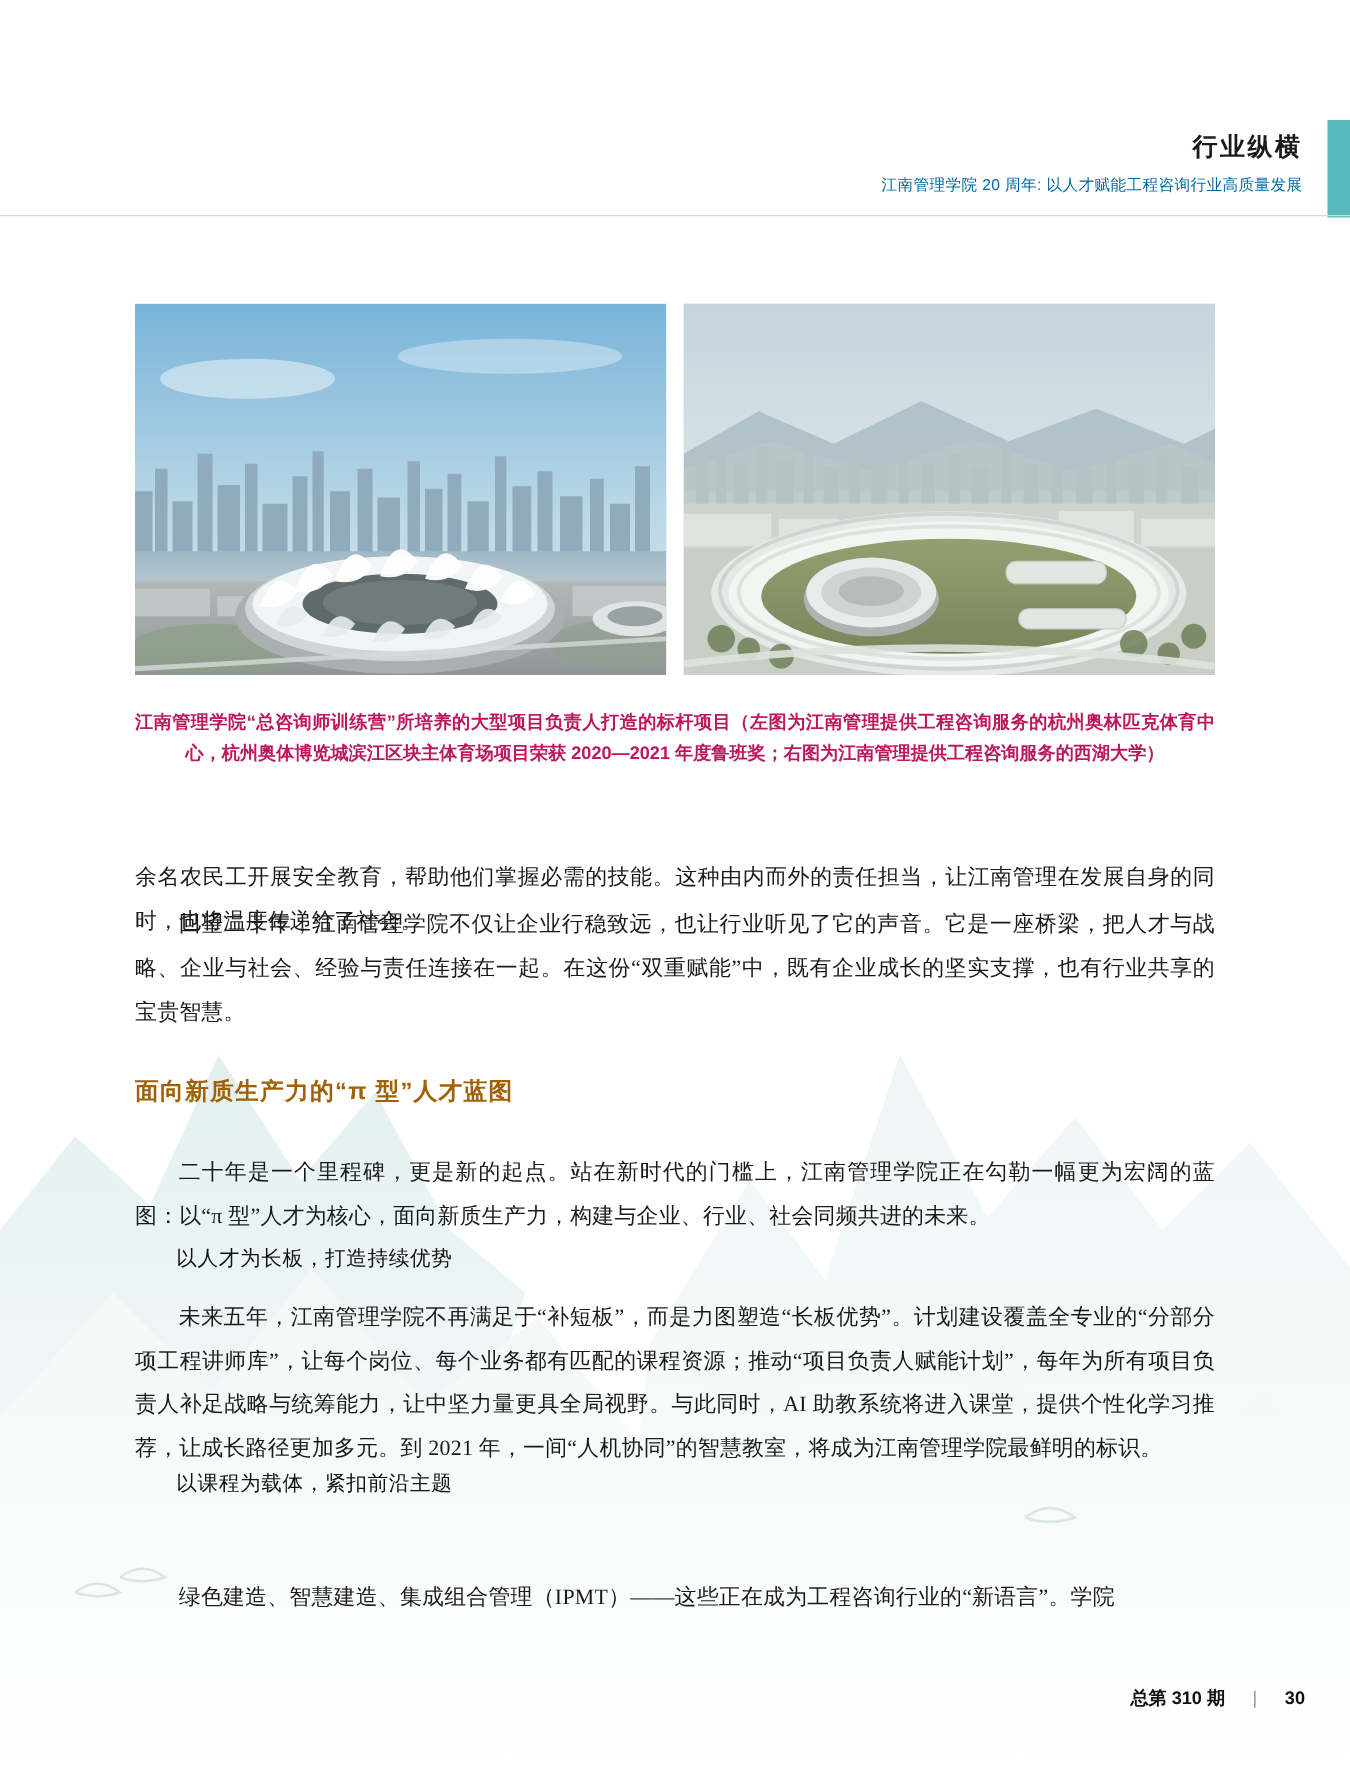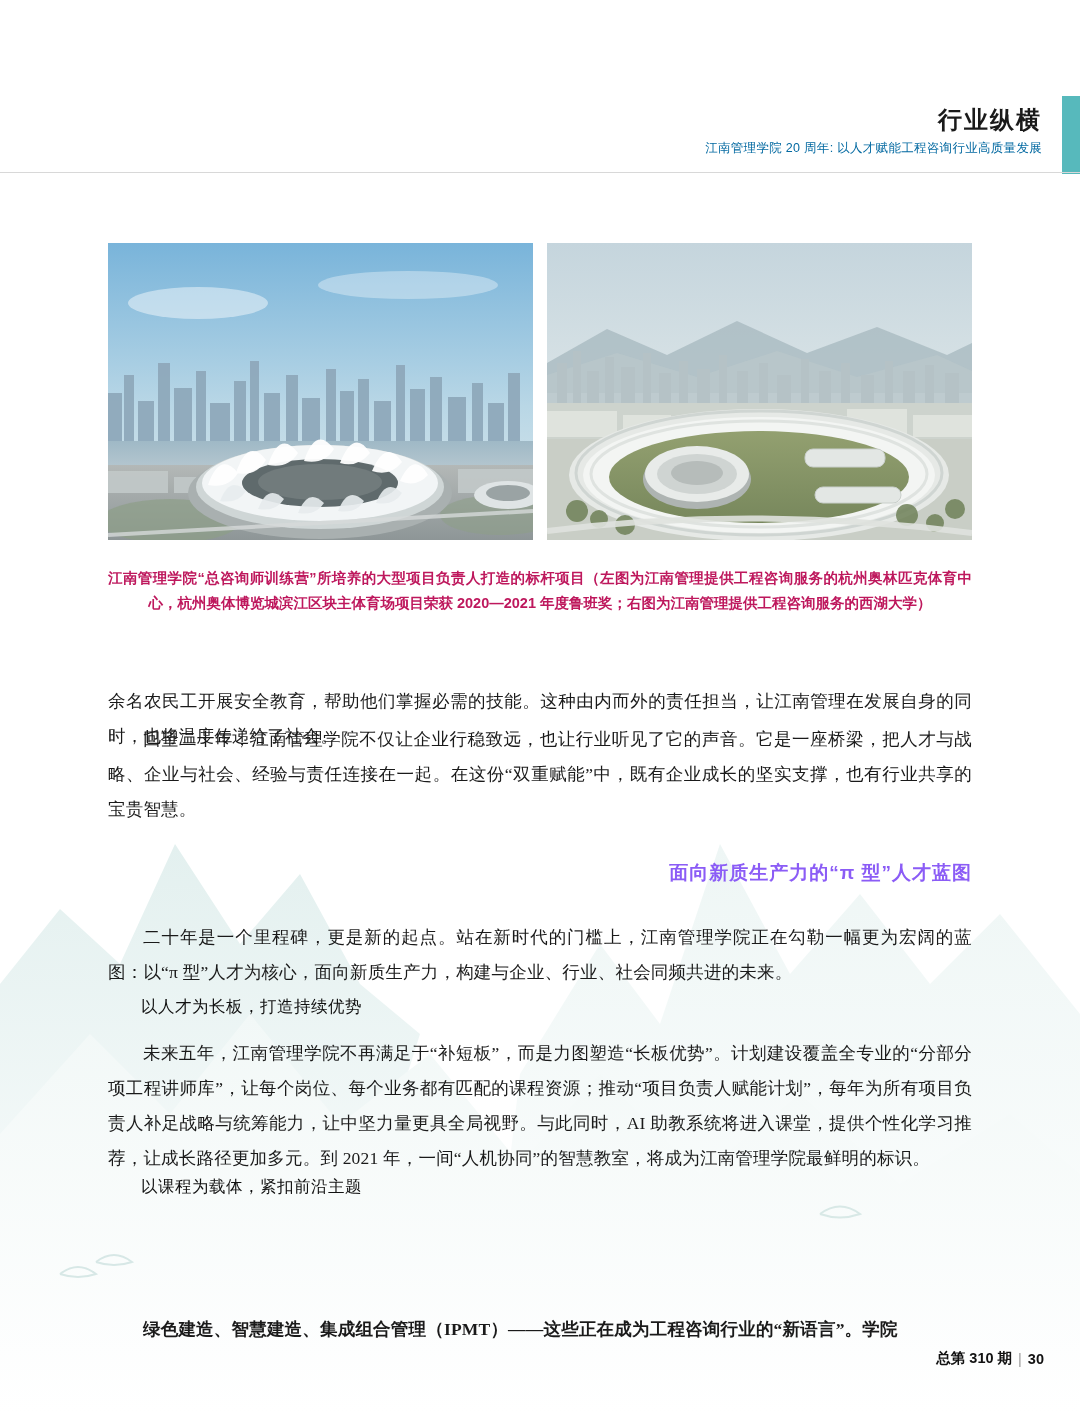--- a/index.html
+++ b/index.html
@@ -51,21 +51,21 @@
     width: 18px;
     height: 78px;
     background: #57b9bc;
   }
   .header-title {
     position: absolute;
     top: 104px;
     right: 38px;
     font-family: "Liberation Sans", sans-serif;
     font-weight: bold;
-    font-size: 24px;
+    font-size: 20px;
     letter-spacing: 2px;
     color: #1a1a1a;
   }
   .header-sub {
     position: absolute;
     top: 140px;
     right: 38px;
     font-family: "Liberation Sans", sans-serif;
     font-size: 12.5px;
     color: #0369a1;
@@ -122,22 +122,22 @@
     text-justify: inter-ideograph;
     letter-spacing: 0.2px;
   }
   p.indent { text-indent: 2em; }
 
   h2.section-title {
     margin: 0;
     font-family: "Liberation Sans", sans-serif;
     font-size: 19px;
     font-weight: bold;
-    color: #8b5cf6;
-    text-align: right;
+    color: #a16207;
+    text-align: left;
     letter-spacing: 1px;
   }
   h3.sub-title {
     margin: 0;
     font-family: "Liberation Sans", sans-serif;
     font-size: 16.5px;
     font-weight: normal;
     color: #111;
     text-indent: 2em;
     letter-spacing: 0.5px;
@@ -148,21 +148,21 @@
     position: absolute;
     bottom: 46px;
     right: 36px;
     font-family: "Liberation Sans", sans-serif;
     font-size: 14.5px;
     font-weight: bold;
     color: #111;
     z-index: 3;
     display: flex;
     align-items: center;
-    gap: 6px;
+    gap: 22px;
   }
   .footer .bar {
     color: #999;
     font-weight: normal;
   }
 </style>
 </head>
 <body>
 
 <svg class="bg-art" viewBox="0 0 1080 900" preserveAspectRatio="none">
@@ -396,21 +396,21 @@
 </div>
 
 <div class="body-block" style="top: 1036px;">
   <p class="para indent">未来五年，江南管理学院不再满足于“补短板”，而是力图塑造“长板优势”。计划建设覆盖全专业的“分部分项工程讲师库”，让每个岗位、每个业务都有匹配的课程资源；推动“项目负责人赋能计划”，每年为所有项目负责人补足战略与统筹能力，让中坚力量更具全局视野。与此同时，AI 助教系统将进入课堂，提供个性化学习推荐，让成长路径更加多元。到 2021 年，一间“人机协同”的智慧教室，将成为江南管理学院最鲜明的标识。</p>
 </div>
 
 <div class="body-block" style="top: 1176px;">
   <h3 class="sub-title">以课程为载体，紧扣前沿主题</h3>
 </div>
 
-<div class="body-block" style="top: 1312px; font-weight: bold;">
+<div class="body-block" style="top: 1260px;">
   <p class="para indent">绿色建造、智慧建造、集成组合管理（IPMT）——这些正在成为工程咨询行业的“新语言”。学院</p>
 </div>
 
 <div class="footer">
   <span>总第 310 期</span>
   <span class="bar">|</span>
   <span>30</span>
 </div>
 
 </body></html>

